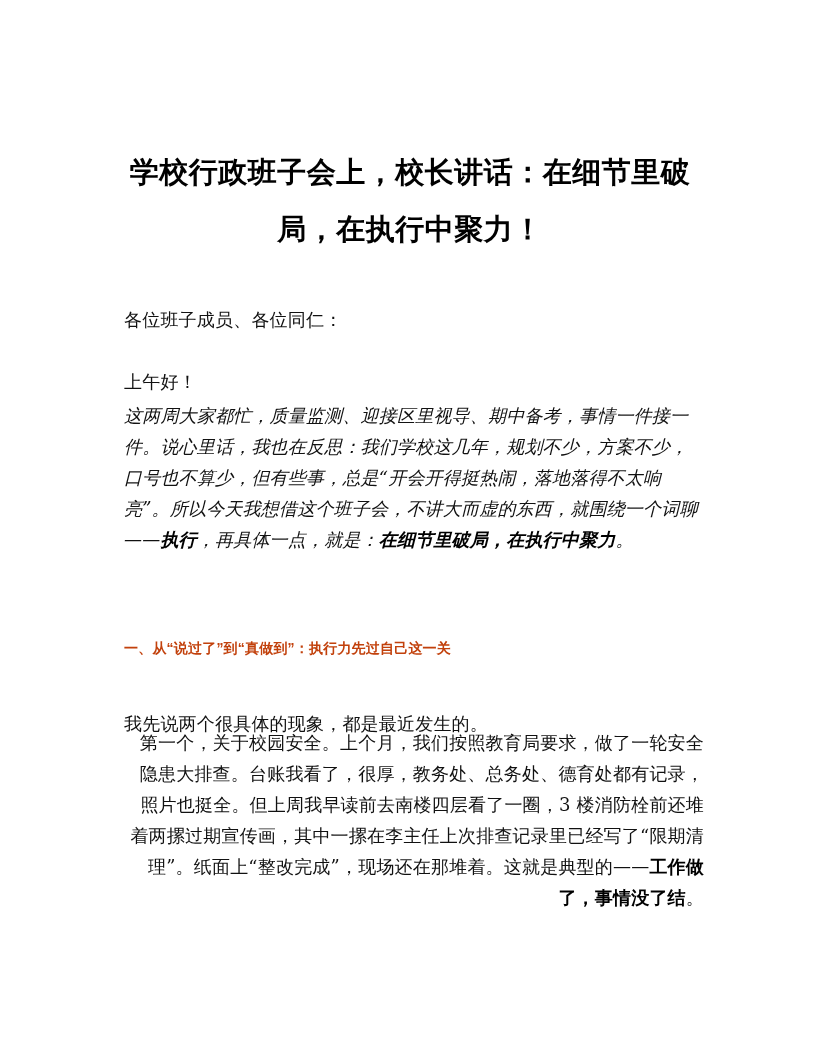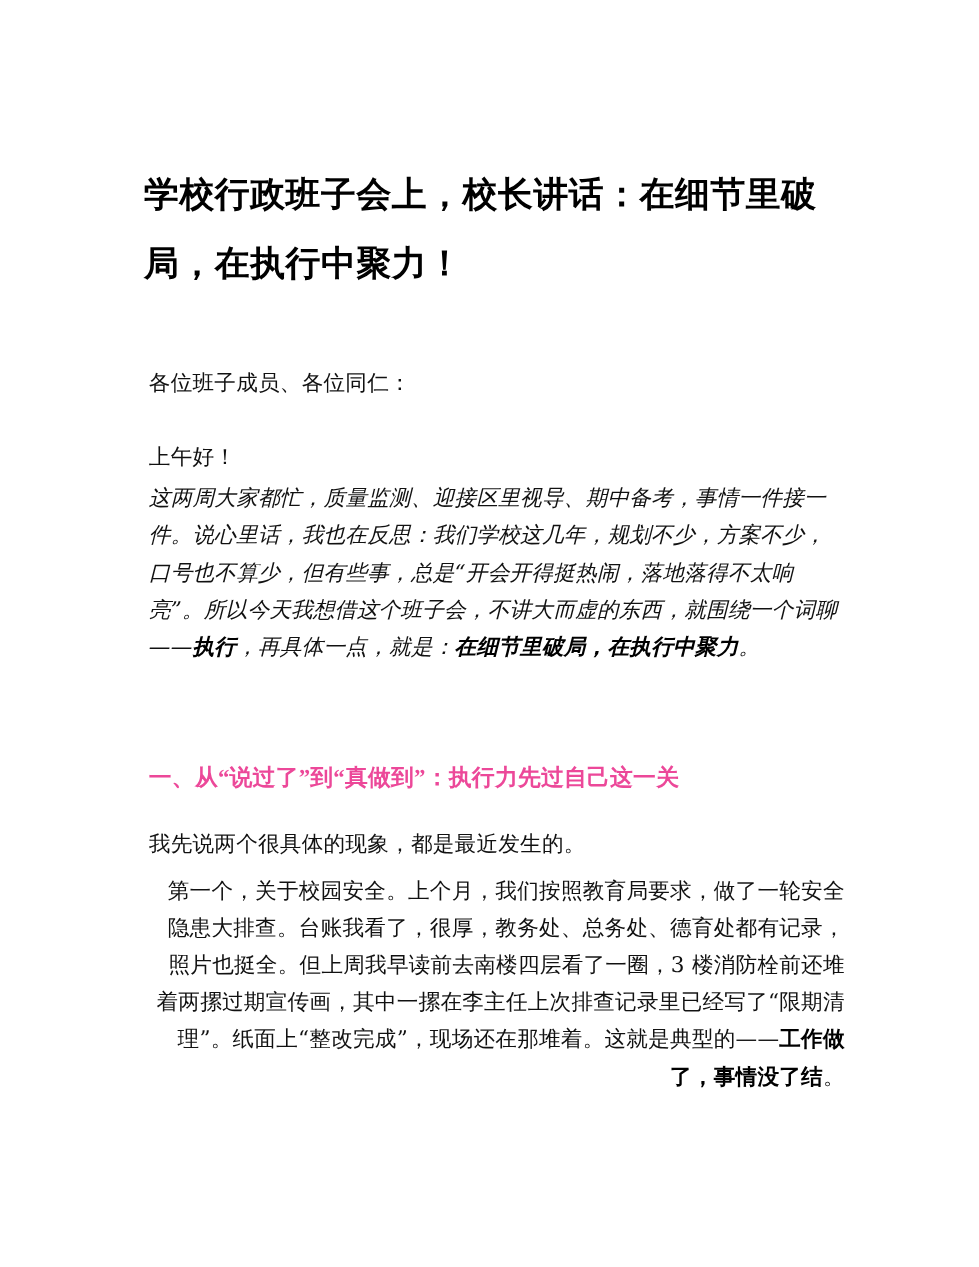--- a/index.html
+++ b/index.html
@@ -17,44 +17,45 @@
     }
     .page {
       position: absolute;
       left: 120px;
       top: 0;
       width: 580px;
     }
     .title {
       position: absolute;
       left: 0;
-      top: 134px;
+      top: 144px;
       width: 580px;
       font-family: "DejaVu Sans", "Liberation Sans", sans-serif;
       font-weight: bold;
       font-size: 29px;
       line-height: 57px;
       letter-spacing: 0.5px;
       margin: 0;
       color: #000;
+      text-align: center;
     }
     .p {
       position: absolute;
       left: 0;
       width: 580px;
       font-size: 18px;
       line-height: 31px;
       margin: 4px;
       letter-spacing: 0.2px;
     }
     .heading {
-      font-family: Liberation Serif, serif;
+      font-family: Liberation Sans, sans-serif;
       font-weight: bold;
-      font-size: 19px;
-      color: #ec4899;
+      font-size: 14px;
+      color: #c2410c;
     }
     .b {
       font-family: "DejaVu Sans", "Liberation Sans", sans-serif;
       font-weight: bold;
       color: #000;
     }
   </style>
 </head>
 <body>
 
@@ -63,17 +64,17 @@
   <h1 class="title">学校行政班子会上，校长讲话：在细节里破局，在执行中聚力！</h1>
 
   <p class="p" style="top:300px;">各位班子成员、各位同仁：</p>
 
   <p class="p" style="top:362px;">上午好！</p>
 
   <p class="p" style="top:396px;font-style:italic;"><span>这两周大家都忙，质量监测、迎接区里视导、期中备考，事情一件接一件。说心里话，我也在反思：我们学校这几年，规划不少，方案不少，口号也不算少，但有些事，总是“开会开得挺热闹，落地落得不太响亮”。所以今天我想借这个班子会，不讲大而虚的东西，就围绕一个词聊——</span><span class="b">执行</span><span>，再具体一点，就是：</span><span class="b">在细节里破局，在执行中聚力</span><span>。</span></p>
 
   <p class="p heading" style="top:629px;">一、从“说过了”到“真做到”：执行力先过自己这一关</p>
 
-  <p class="p" style="top:684px;">我先说两个很具体的现象，都是最近发生的。</p>
+  <p class="p" style="top:704px;">我先说两个很具体的现象，都是最近发生的。</p>
 
   <p class="p" style="top:723px;text-align:right;"><span>第一个，关于校园安全。上个月，我们按照教育局要求，做了一轮安全隐患大排查。台账我看了，很厚，教务处、总务处、德育处都有记录，照片也挺全。但上周我早读前去南楼四层看了一圈，3 楼消防栓前还堆着两摞过期宣传画，其中一摞在李主任上次排查记录里已经写了“限期清理”。纸面上“整改完成”，现场还在那堆着。这就是典型的——</span><span class="b">工作做了，事情没了结</span><span>。</span></p>
 
 </div>
 
 </body></html>

